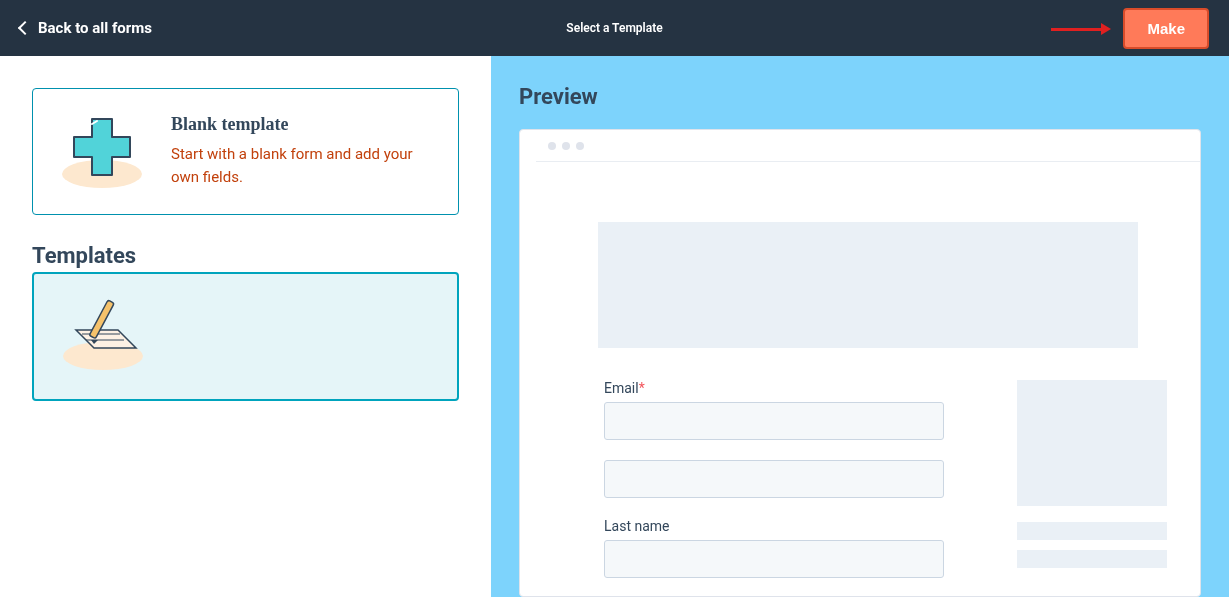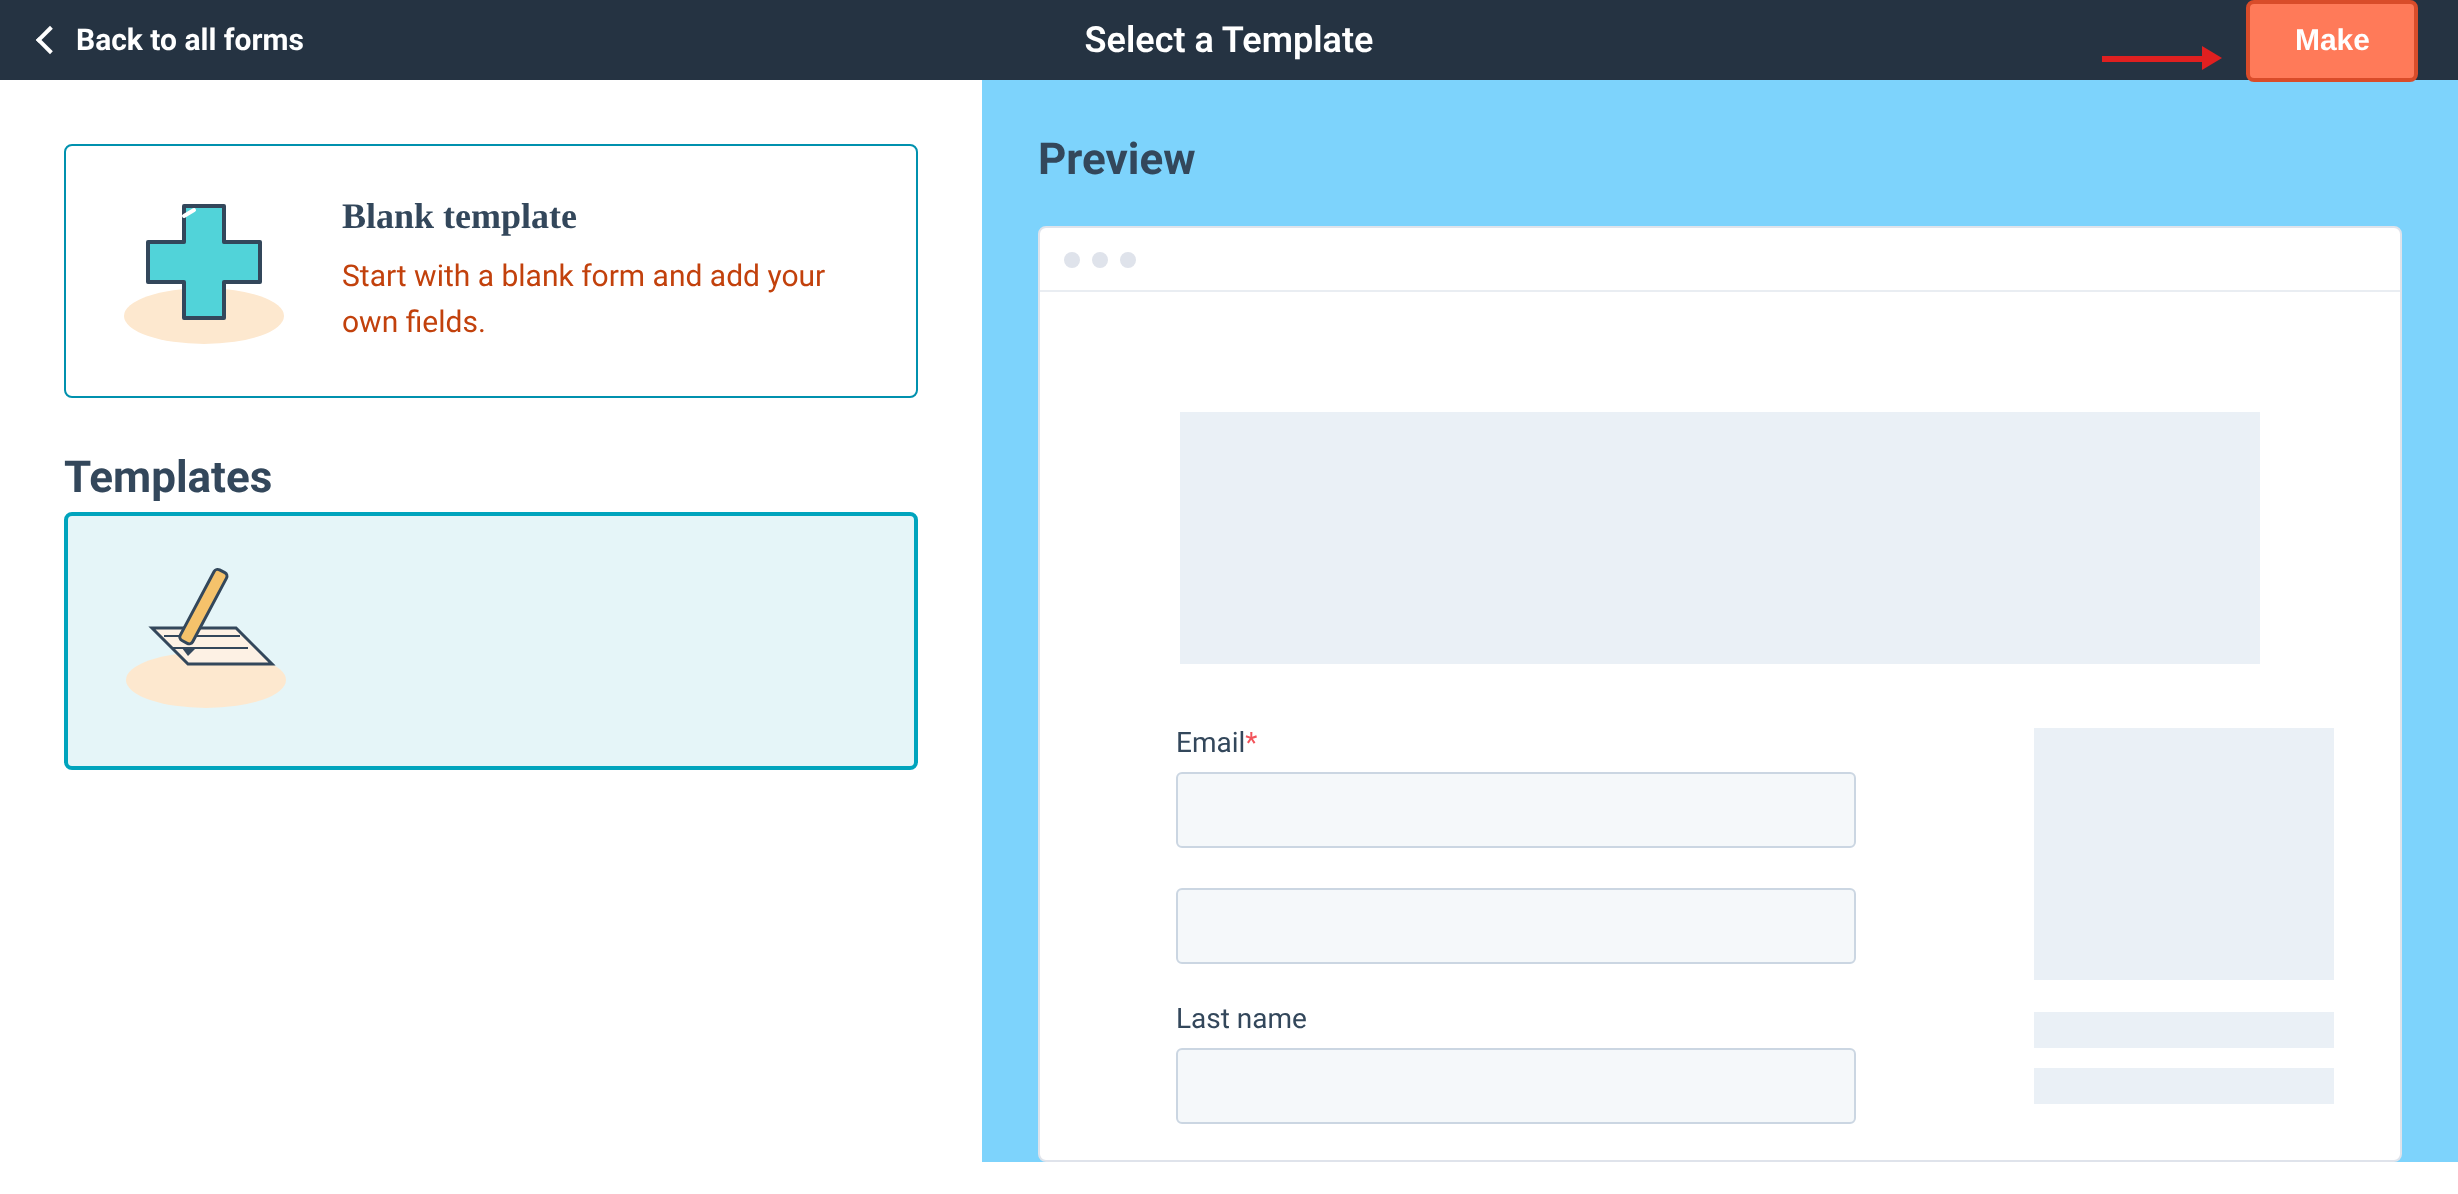--- a/index.html
+++ b/index.html
@@ -1,22 +1,22 @@
 <!DOCTYPE html>
 <html><head>
   <meta charset="utf-8">
   <style>
     * { box-sizing: border-box; margin: 0; padding: 0; }
     body { font-family: -apple-system, BlinkMacSystemFont, "Segoe UI", Roboto, sans-serif; background: #fff; width: 1229px; height: 597px; overflow: hidden; }
     
     
-    .header { background: #253342; height: 40px; display: flex; align-items: center; padding: 0 20px; position: relative; gap: 35px; }
+    .header { background: #253342; height: 56px; display: flex; align-items: center; padding: 0 20px; position: relative; gap: 35px; }
     .back-link { display: flex; align-items: center; color: #fff; font-weight: 700; font-size: 15px; cursor: pointer; gap: 8px; }
     .back-chevron { display: inline-block; width: 10px; height: 10px; border-left: 2.5px solid #fff; border-bottom: 2.5px solid #fff; transform: rotate(45deg); }
-    .header-title { position: absolute; left: 50%; transform: translateX(-50%); color: #fff; font-size: 18px; font-weight: 600; }
+    .header-title { position: absolute; left: 50%; transform: translateX(-50%); color: #fff; font-size: 12px; font-weight: 600; }
     .start-btn { margin-left: auto; background: #ff7a59; border: 2px solid #d94c2a; color: #fff; font-weight: 700; font-size: 15px; padding: 10px 22px; border-radius: 4px; cursor: pointer; }
     .arrow-annotation { position: absolute; right: 118px; top: 23px; display: flex; align-items: center; pointer-events: none; }
     .arrow-line { width: 50px; height: 3px; background: #e02020; }
     .arrow-head { width: 0; height: 0; border-top: 6px solid transparent; border-bottom: 6px solid transparent; border-left: 10px solid #e02020; }
     
     
     .main { display: flex; height: calc(100% - 56px); }
     .left-pane { width: 491px; padding: 32px 32px 0 32px; overflow-y: scroll; }
     .right-pane { flex: 1; background: #7dd3fc; padding: 28px 28px 0 28px; display: flex; flex-direction: column; }
 
@@ -30,21 +30,21 @@
     
     .tmpl-card { border: 1.5px solid #0091ae; border-radius: 4px; padding: 20px 24px; display: flex; gap: 24px; align-items: center; cursor: pointer; margin-bottom: 16px; background: #fff; }
     .tmpl-card.selected { border: 2px solid #00a4bd; background: #e5f5f8; }
     .card-icon { width: 90px; height: 85px; flex-shrink: 0; display: flex; align-items: center; justify-content: center; }
     .card-body { flex: 1; }
     .card-title { color: #33475b; font-weight: 700; font-size: 18px; margin-bottom: 8px; font-family: Liberation Serif, serif; }
     .card-desc { color: #c2410c; font-size: 15px; line-height: 1.55; }
 
     
     .preview-heading { color: #33475b; font-size: 22px; font-weight: 700; margin-bottom: 20px; }
-    .preview-window { background: #fff; border: 1px solid #dfe3eb; border-radius: 4px; flex: 1; overflow: hidden; display: flex; flex-direction: column; }
+    .preview-window { background: #fff; border: 1px solid #dfe3eb; border-radius: 4px; flex: 1; overflow: hidden; display: flex; flex-direction: column; padding-left: 16px; }
     .preview-chrome { height: 32px; border-bottom: 1px solid #e9edf2; display:flex; align-items:center; padding-left:12px; gap:6px; }
     .dot { width:8px; height:8px; border-radius:50%; background:#dfe3eb; }
     .preview-content-wrap { flex:1; overflow-y:scroll; padding: 60px 28px 20px 28px; }
     .preview-content-wrap::-webkit-scrollbar { width: 14px; }
     .preview-content-wrap::-webkit-scrollbar-thumb { background: #c0c0c0; border-radius: 2px; }
     .preview-content-wrap::-webkit-scrollbar-track { background: #f1f1f1; }
 
     .preview-inner { display:flex; gap: 40px; }
     .form-col { flex: 0 0 340px; margin-left:40px; }
     .side-col { flex: 0 0 150px; margin-left:auto; margin-right:5px; }

